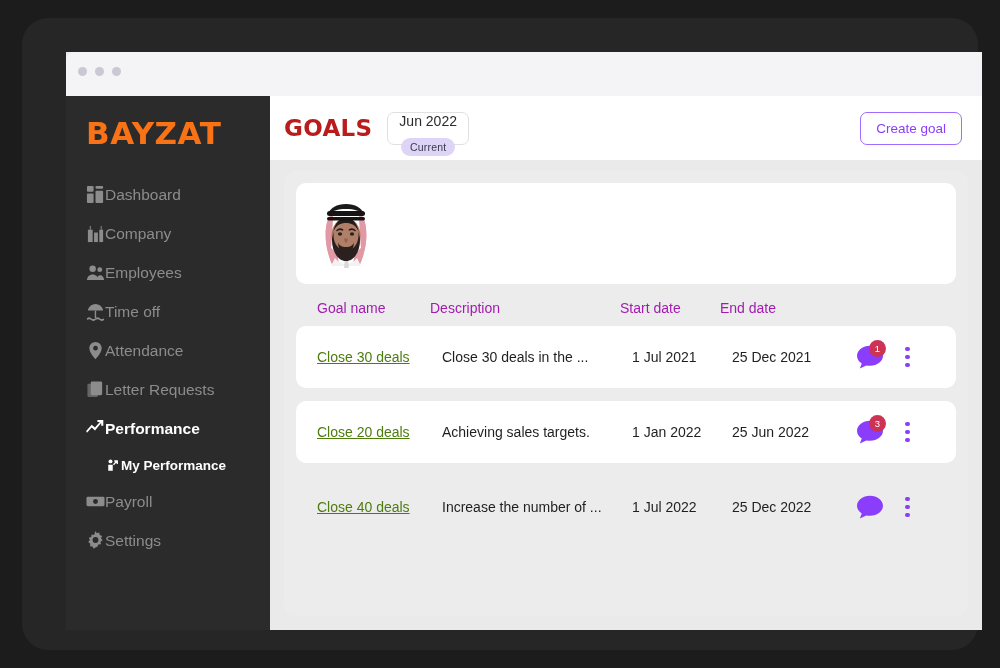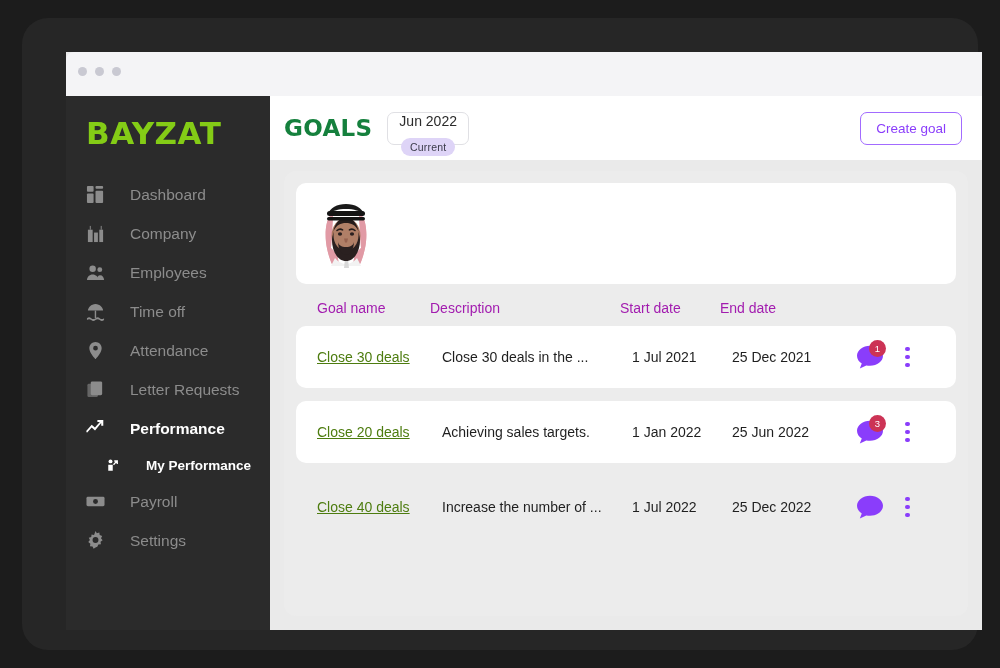--- a/index.html
+++ b/index.html
@@ -56,32 +56,32 @@
   
   .sidebar {
     position: absolute;
     left: 0; top: 0;
     width: 204px;
     height: 534px;
     background: #2b2b2b;
   }
   .logo {
     margin: 22px 0 0 20px;
-    color: #84cc16;
+    color: #f97316;
     font-size: 31px;
     font-weight: bold;
     letter-spacing: 0.5px;
     font-family: "DejaVu Sans", sans-serif;
     line-height: 1;
   }
   .navlist { margin-top: 26px; }
   .navitem {
     display: flex;
     align-items: center;
-    gap: 25px;
+    gap: 0;
     height: 39px;
     padding-left: 20px;
     color: #8c8c8c;
     font-size: 15.5px;
   }
   .navitem.active { color: #ffffff; font-weight: bold; }
   .navitem.sub {
     padding-left: 40px;
     font-size: 13.5px;
     color: #ffffff;
@@ -113,21 +113,21 @@
     width: 712px;
     height: 64px;
     background: #ffffff;
     display: flex;
     align-items: center;
     padding: 0 20px 0 14px;
   }
   .pagetitle {
     font-size: 23px;
     font-weight: bold;
-    color: #15803d;
+    color: #b91c1c;
     letter-spacing: 0.3px;
     font-family: "DejaVu Sans", sans-serif;
   }
   .datepicker {
     margin-left: 15px;
     display: flex;
     align-items: center;
     gap: 9px;
     height: 33px;
     padding: 0 11px;

